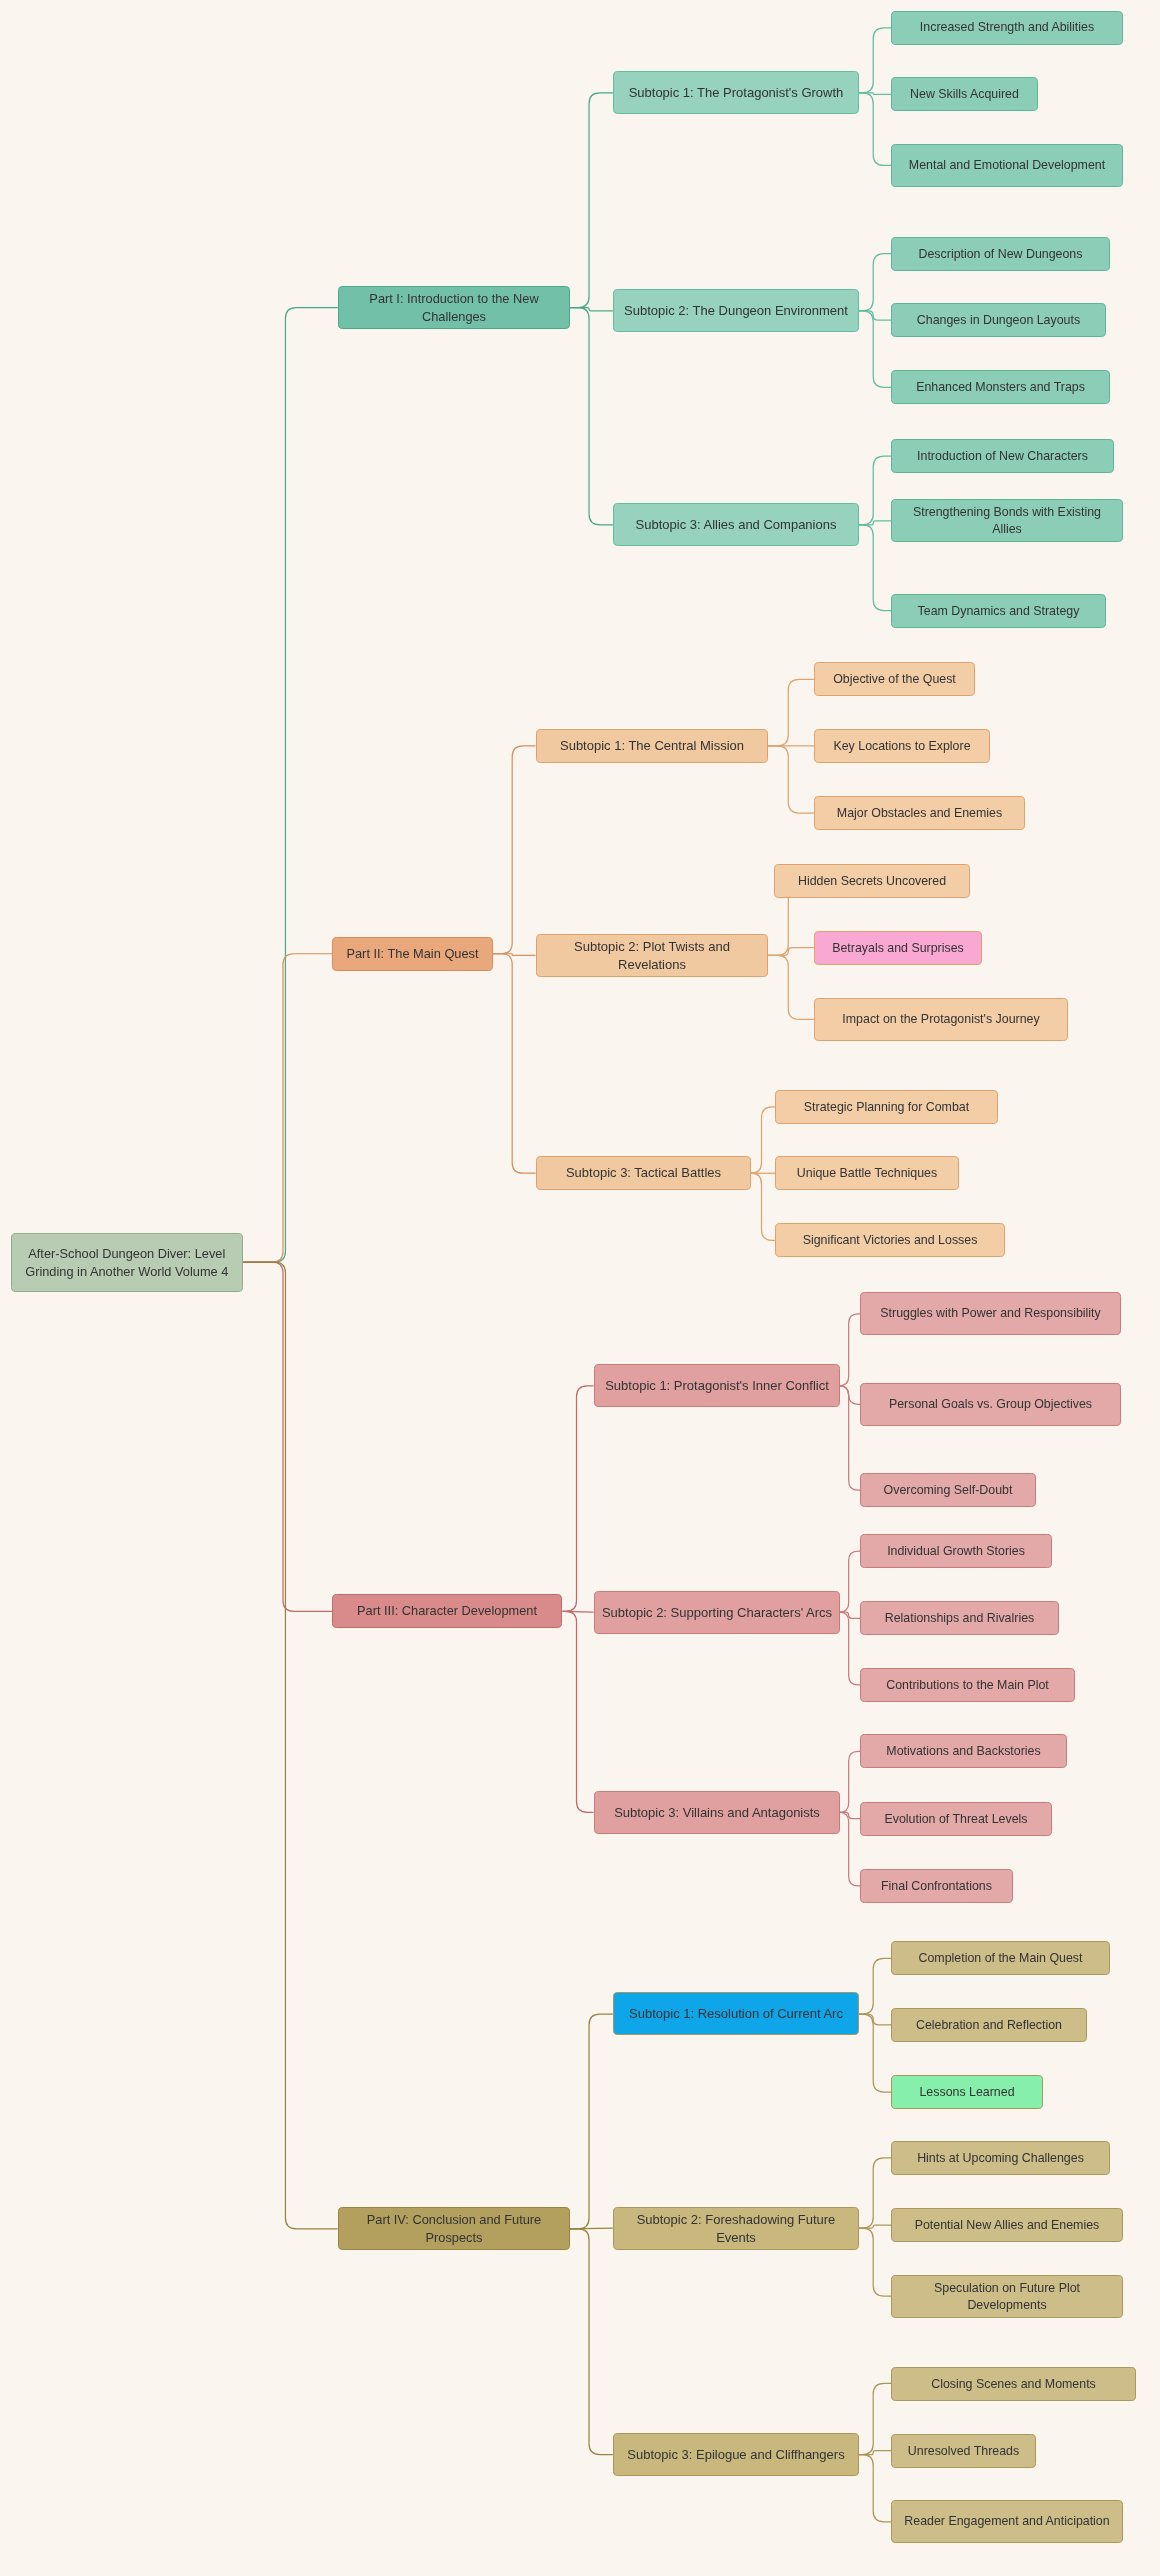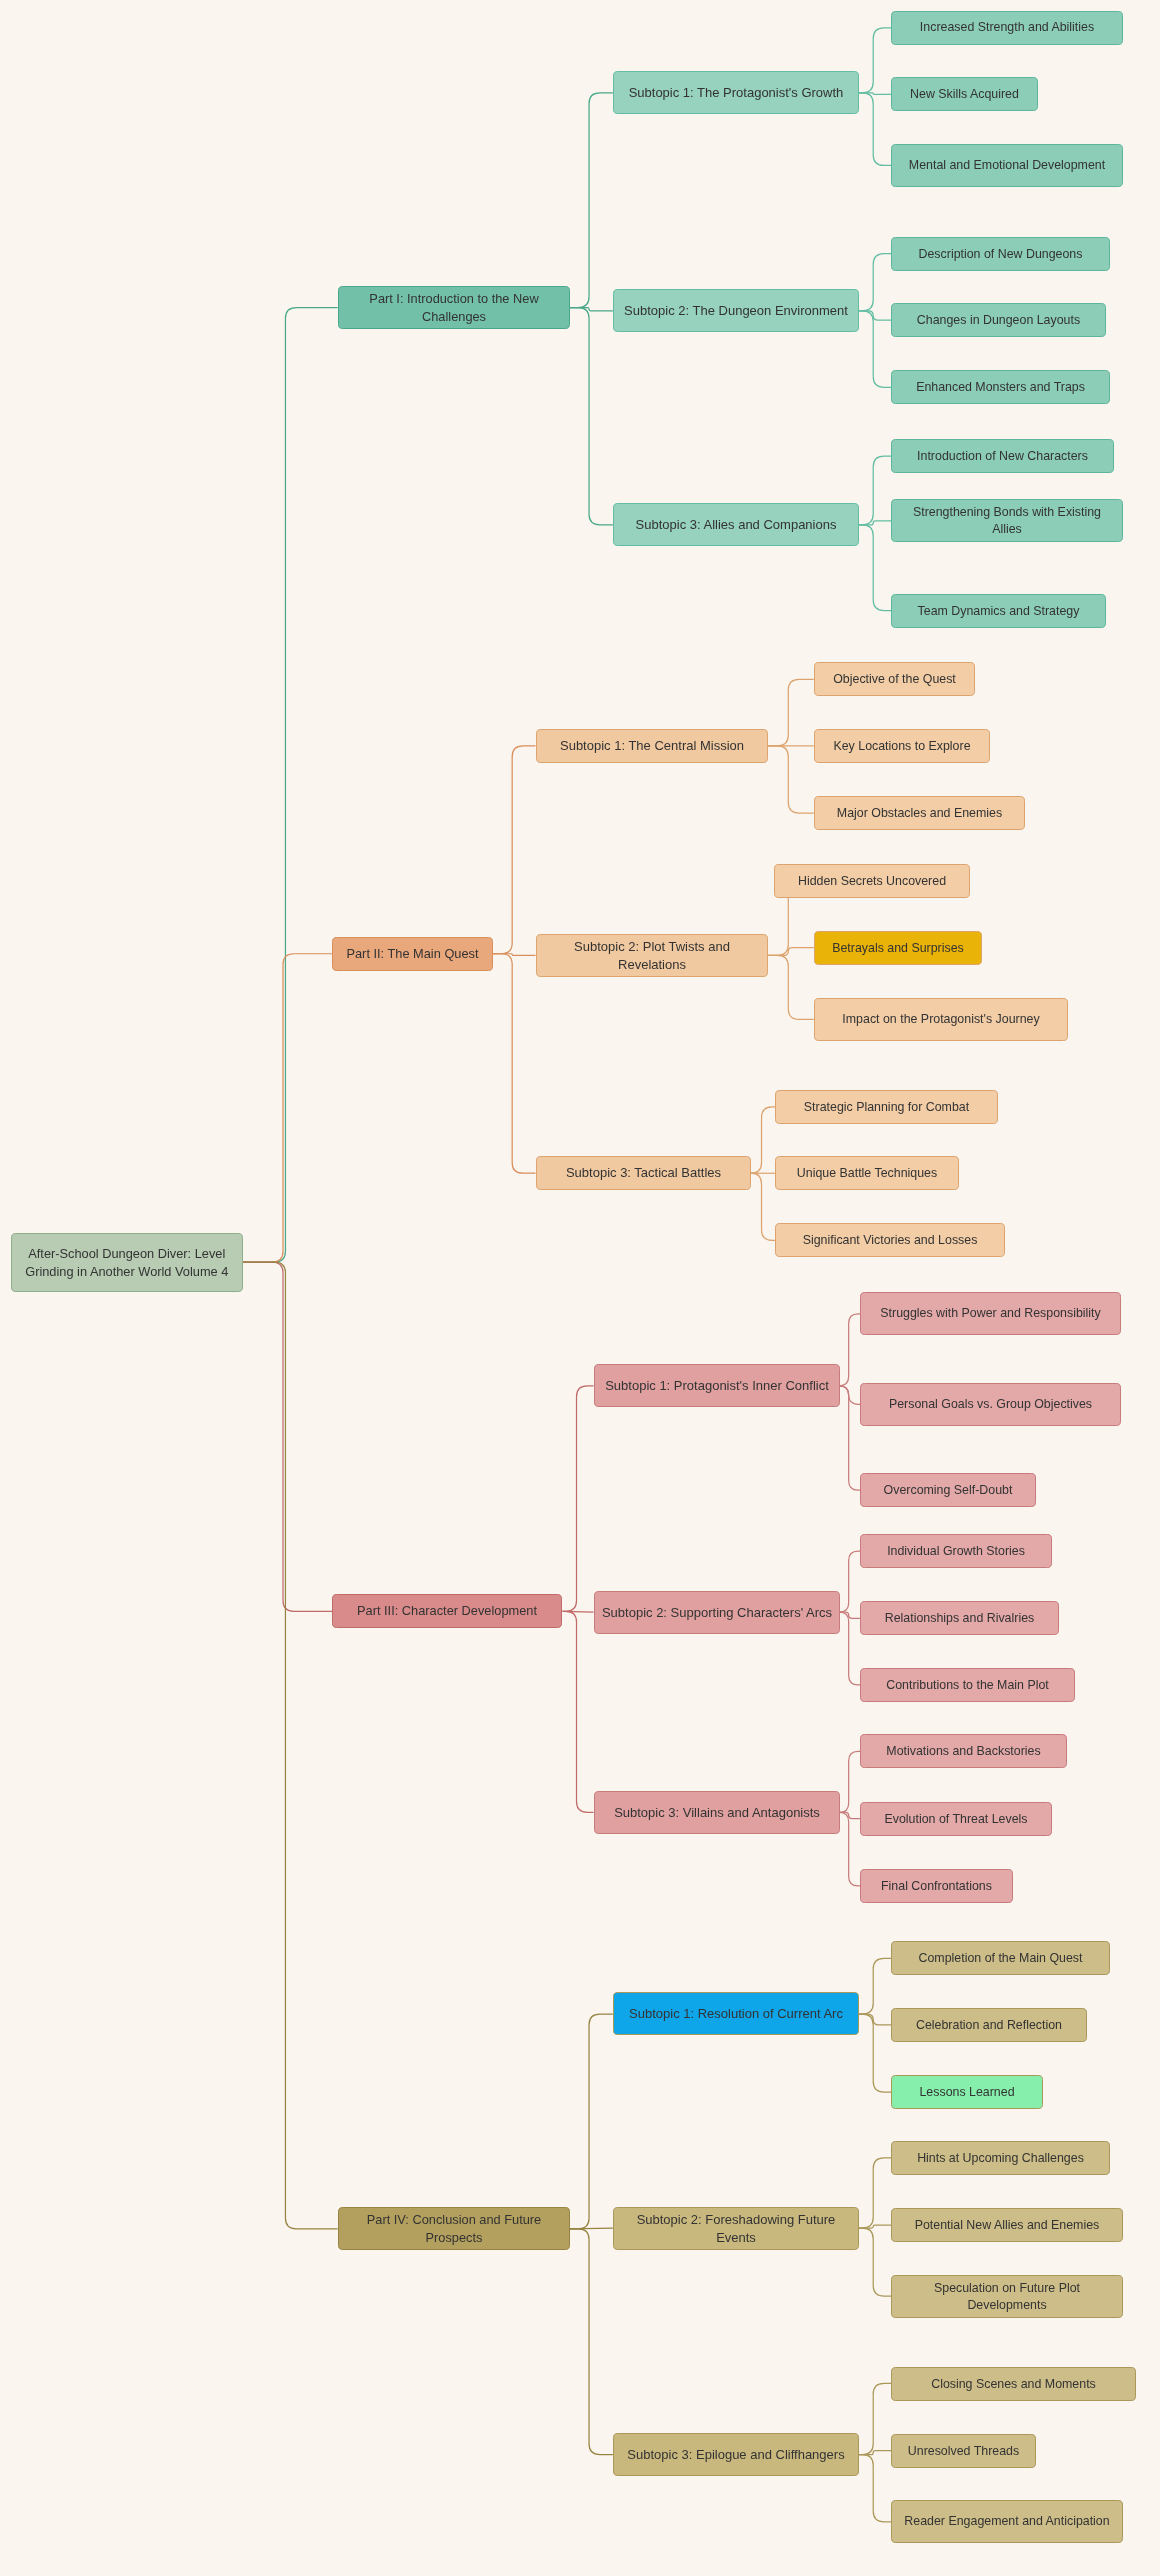--- a/index.html
+++ b/index.html
@@ -168,21 +168,21 @@
       </div>
       <div class="node leaf" style="left: 814px; top: 796px; width: 211px; height: 34px; background: rgb(242, 205, 166); border-color: rgb(221, 163, 110);">
         <span>Major Obstacles and Enemies</span>
       </div>
       <div class="node subtopic" style="left: 536px; top: 934px; width: 232px; height: 43px; background: rgb(240, 201, 160); border-color: rgb(221, 163, 110);">
         <span>Subtopic 2: Plot Twists and Revelations</span>
       </div>
       <div class="node leaf" style="left: 774px; top: 864px; width: 196px; height: 34px; background: rgb(242, 205, 166); border-color: rgb(221, 163, 110);">
         <span>Hidden Secrets Uncovered</span>
       </div>
-      <div class="node leaf" style="left: 814px; top: 931px; width: 168px; height: 34px; background: #eab308; border-color: rgb(221, 163, 110);">
+      <div class="node leaf" style="left: 814px; top: 931px; width: 168px; height: 34px; background: #f9a8d4; border-color: rgb(221, 163, 110);">
         <span>Betrayals and Surprises</span>
       </div>
       <div class="node leaf" style="left: 814px; top: 998px; width: 254px; height: 43px; background: rgb(242, 205, 166); border-color: rgb(221, 163, 110);">
         <span>Impact on the Protagonist's Journey</span>
       </div>
       <div class="node subtopic" style="left: 536px; top: 1156px; width: 215px; height: 34px; background: rgb(240, 201, 160); border-color: rgb(221, 163, 110);">
         <span>Subtopic 3: Tactical Battles</span>
       </div>
       <div class="node leaf" style="left: 775px; top: 1090px; width: 223px; height: 34px; background: rgb(242, 205, 166); border-color: rgb(221, 163, 110);">
         <span>Strategic Planning for Combat</span>

